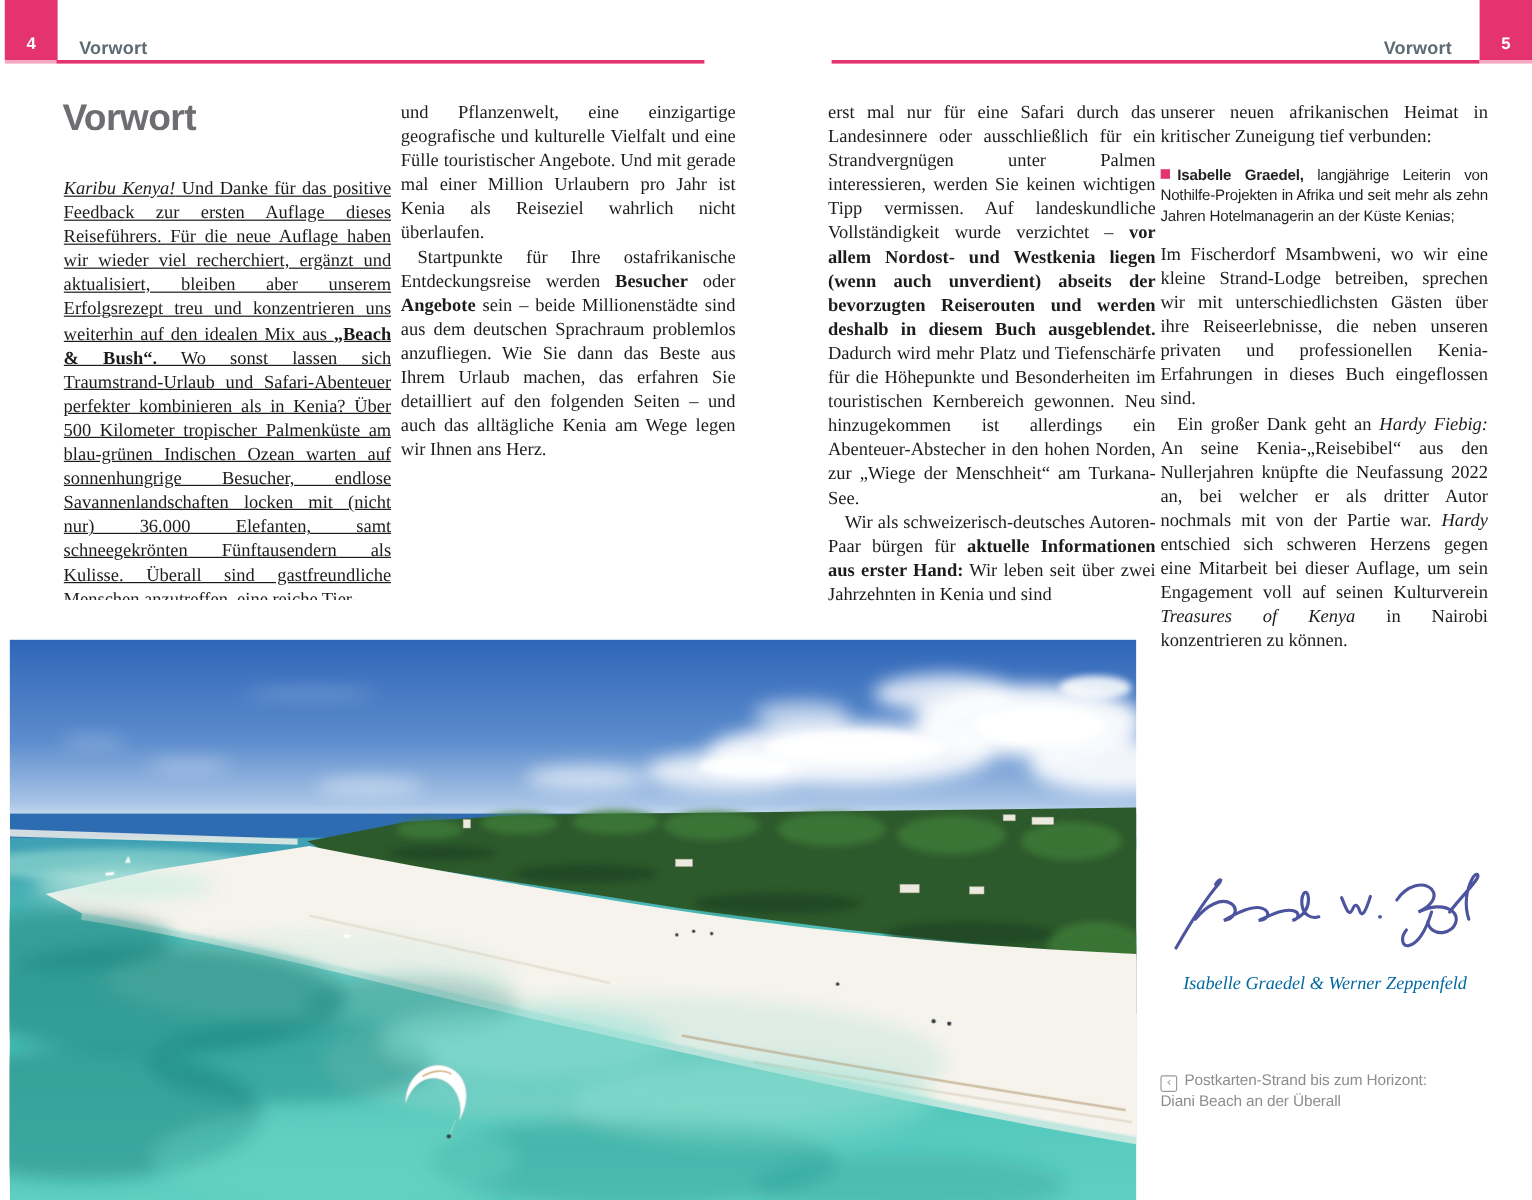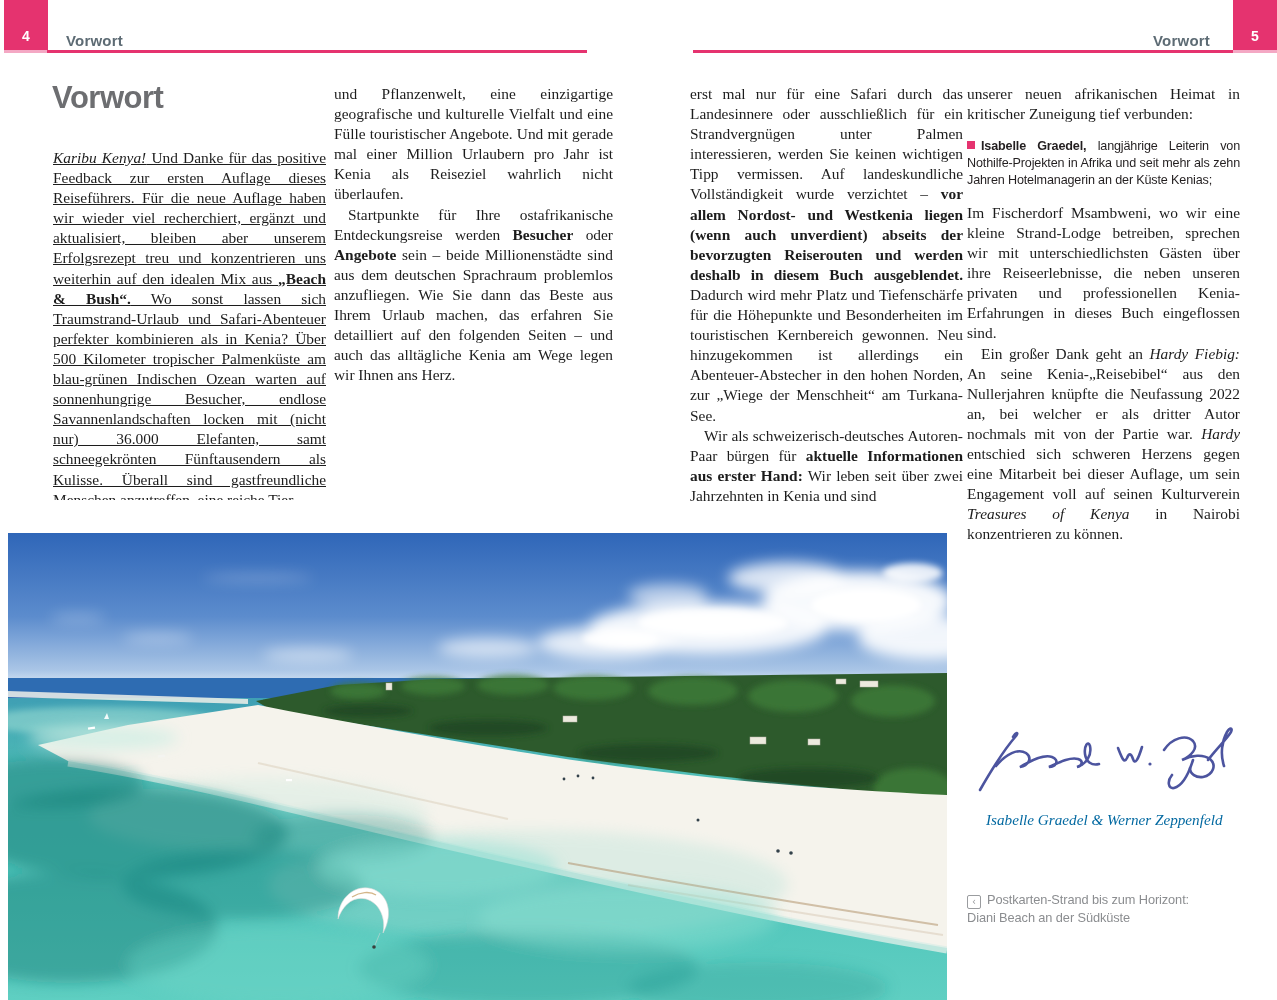--- a/index.html
+++ b/index.html
@@ -230,16 +230,16 @@
         <path d="M 192 30 C 200 18 214 14 221 21 C 227 28 219 36 210 40 C 220 35 231 34 238 39 C 245 45 241 55 231 57 C 224 58 218 54 218 48"></path>
         <path d="M 221 40 C 216 56 210 66 202 68 C 196 69 195 61 200 55"></path>
         <path d="M 236 40 C 245 28 254 20 259 12 C 261 8 258 7 255 12 C 250 21 248 34 252 46"></path>
       </g>
     </svg>
   </div>
   <div class="sigcap">Isabelle Graedel &amp; Werner Zeppenfeld</div>
 
   <div class="photocap">
     <div><span class="capicon">‹</span><span>Postkarten-Strand bis zum Horizont:</span></div>
-    <div>Diani Beach an der Südküste</div>
+    <div>Diani Beach an der Überall</div>
   </div>
 
 </div>
 
 </body></html>

